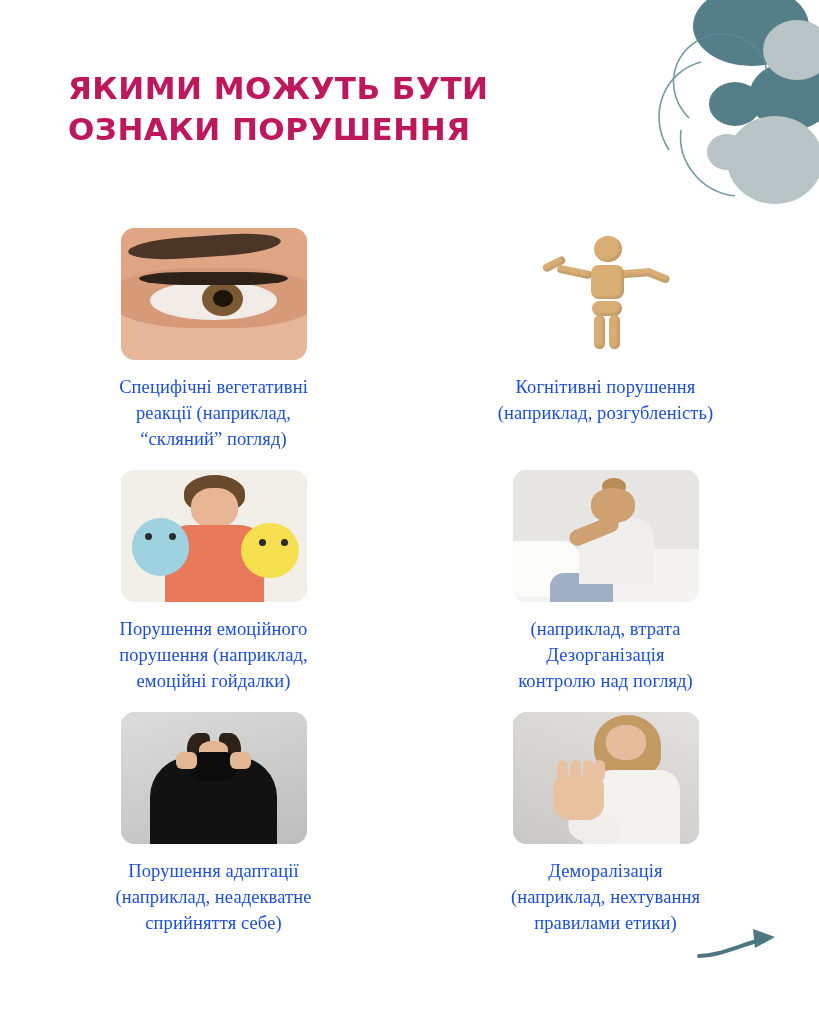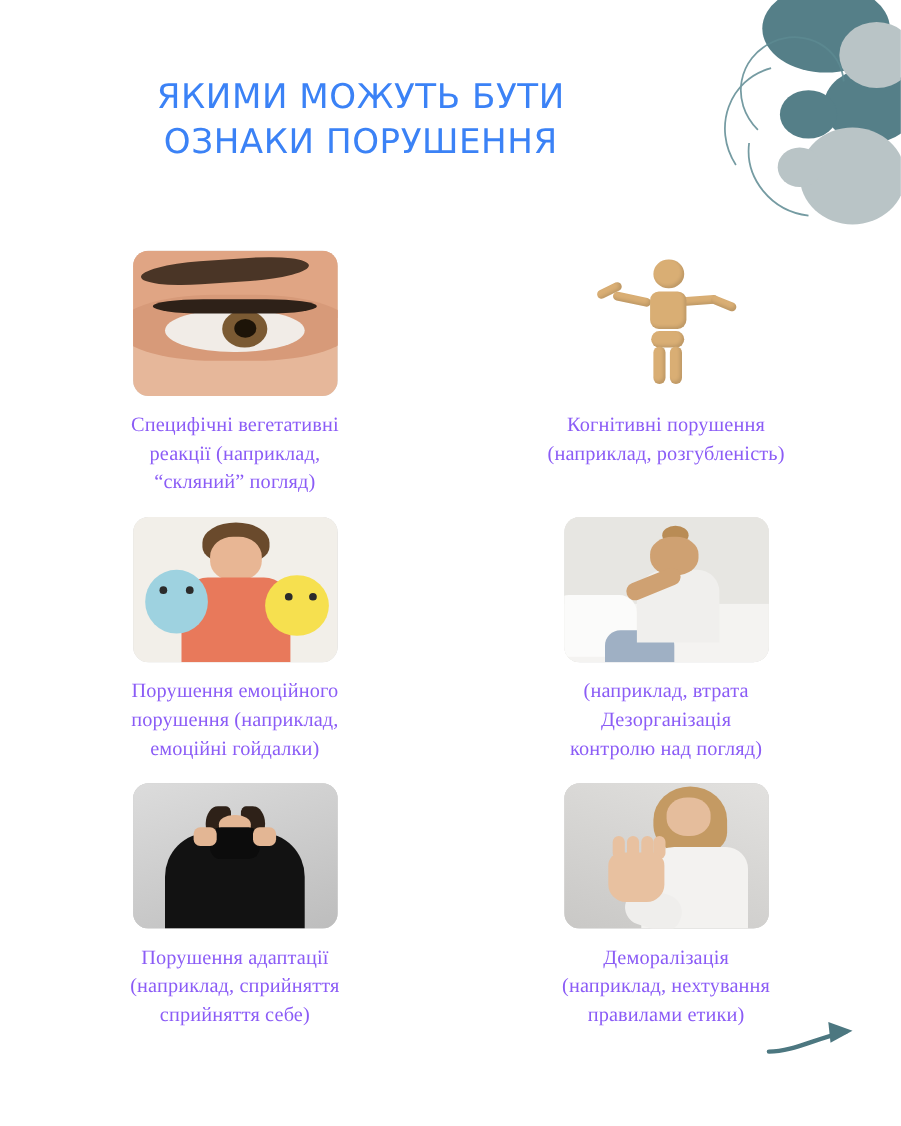--- a/index.html
+++ b/index.html
@@ -26,26 +26,25 @@
   }
 
   
   .title {
     position: absolute;
     left: 68px;
     top: 68px;
     width: 520px;
     font-size: 31px;
     line-height: 41px;
-    font-weight: normal;
+    font-weight: bold;
     letter-spacing: 0.5px;
-    color: #3b82f6;
+    color: #be185d;
     text-transform: uppercase;
     font-family: "DejaVu Sans", sans-serif;
-    text-align: center;
   }
   .title-line { display: block; white-space: nowrap; }
 
   
   .grid {
     position: absolute;
     left: 0;
     top: 228px;
     width: 819px;
   }
@@ -70,21 +69,21 @@
     overflow: hidden;
     position: relative;
     background: #d8d8d8;
   }
 
   .caption {
     margin-top: 14px;
     text-align: center;
     font-size: 18.5px;
     line-height: 26px;
-    color: #8b5cf6;
+    color: #1d4ed8;
     font-family: "Liberation Serif", serif;
     letter-spacing: 0.1px;
   }
 
   
   .arrow {
     position: absolute;
     right: 38px;
     bottom: 58px;
     width: 86px;
@@ -280,21 +279,21 @@
           <div class="hairl"></div>
           <div class="hairr"></div>
           <div class="face"></div>
           <div class="neck"></div>
           <div class="hand" style="left:30%"></div>
           <div class="hand" style="left:59%"></div>
         </div>
       </div>
       <div class="caption">
         <div>Порушення адаптації</div>
-        <div>(наприклад, сприйняття</div>
+        <div>(наприклад, неадекватне</div>
         <div>сприйняття себе)</div>
       </div>
     </div>
 
     <div class="item">
       <div class="thumb">
         <div class="art-stop">
           <div class="bg"></div>
           <div class="hair"></div>
           <div class="face"></div>

